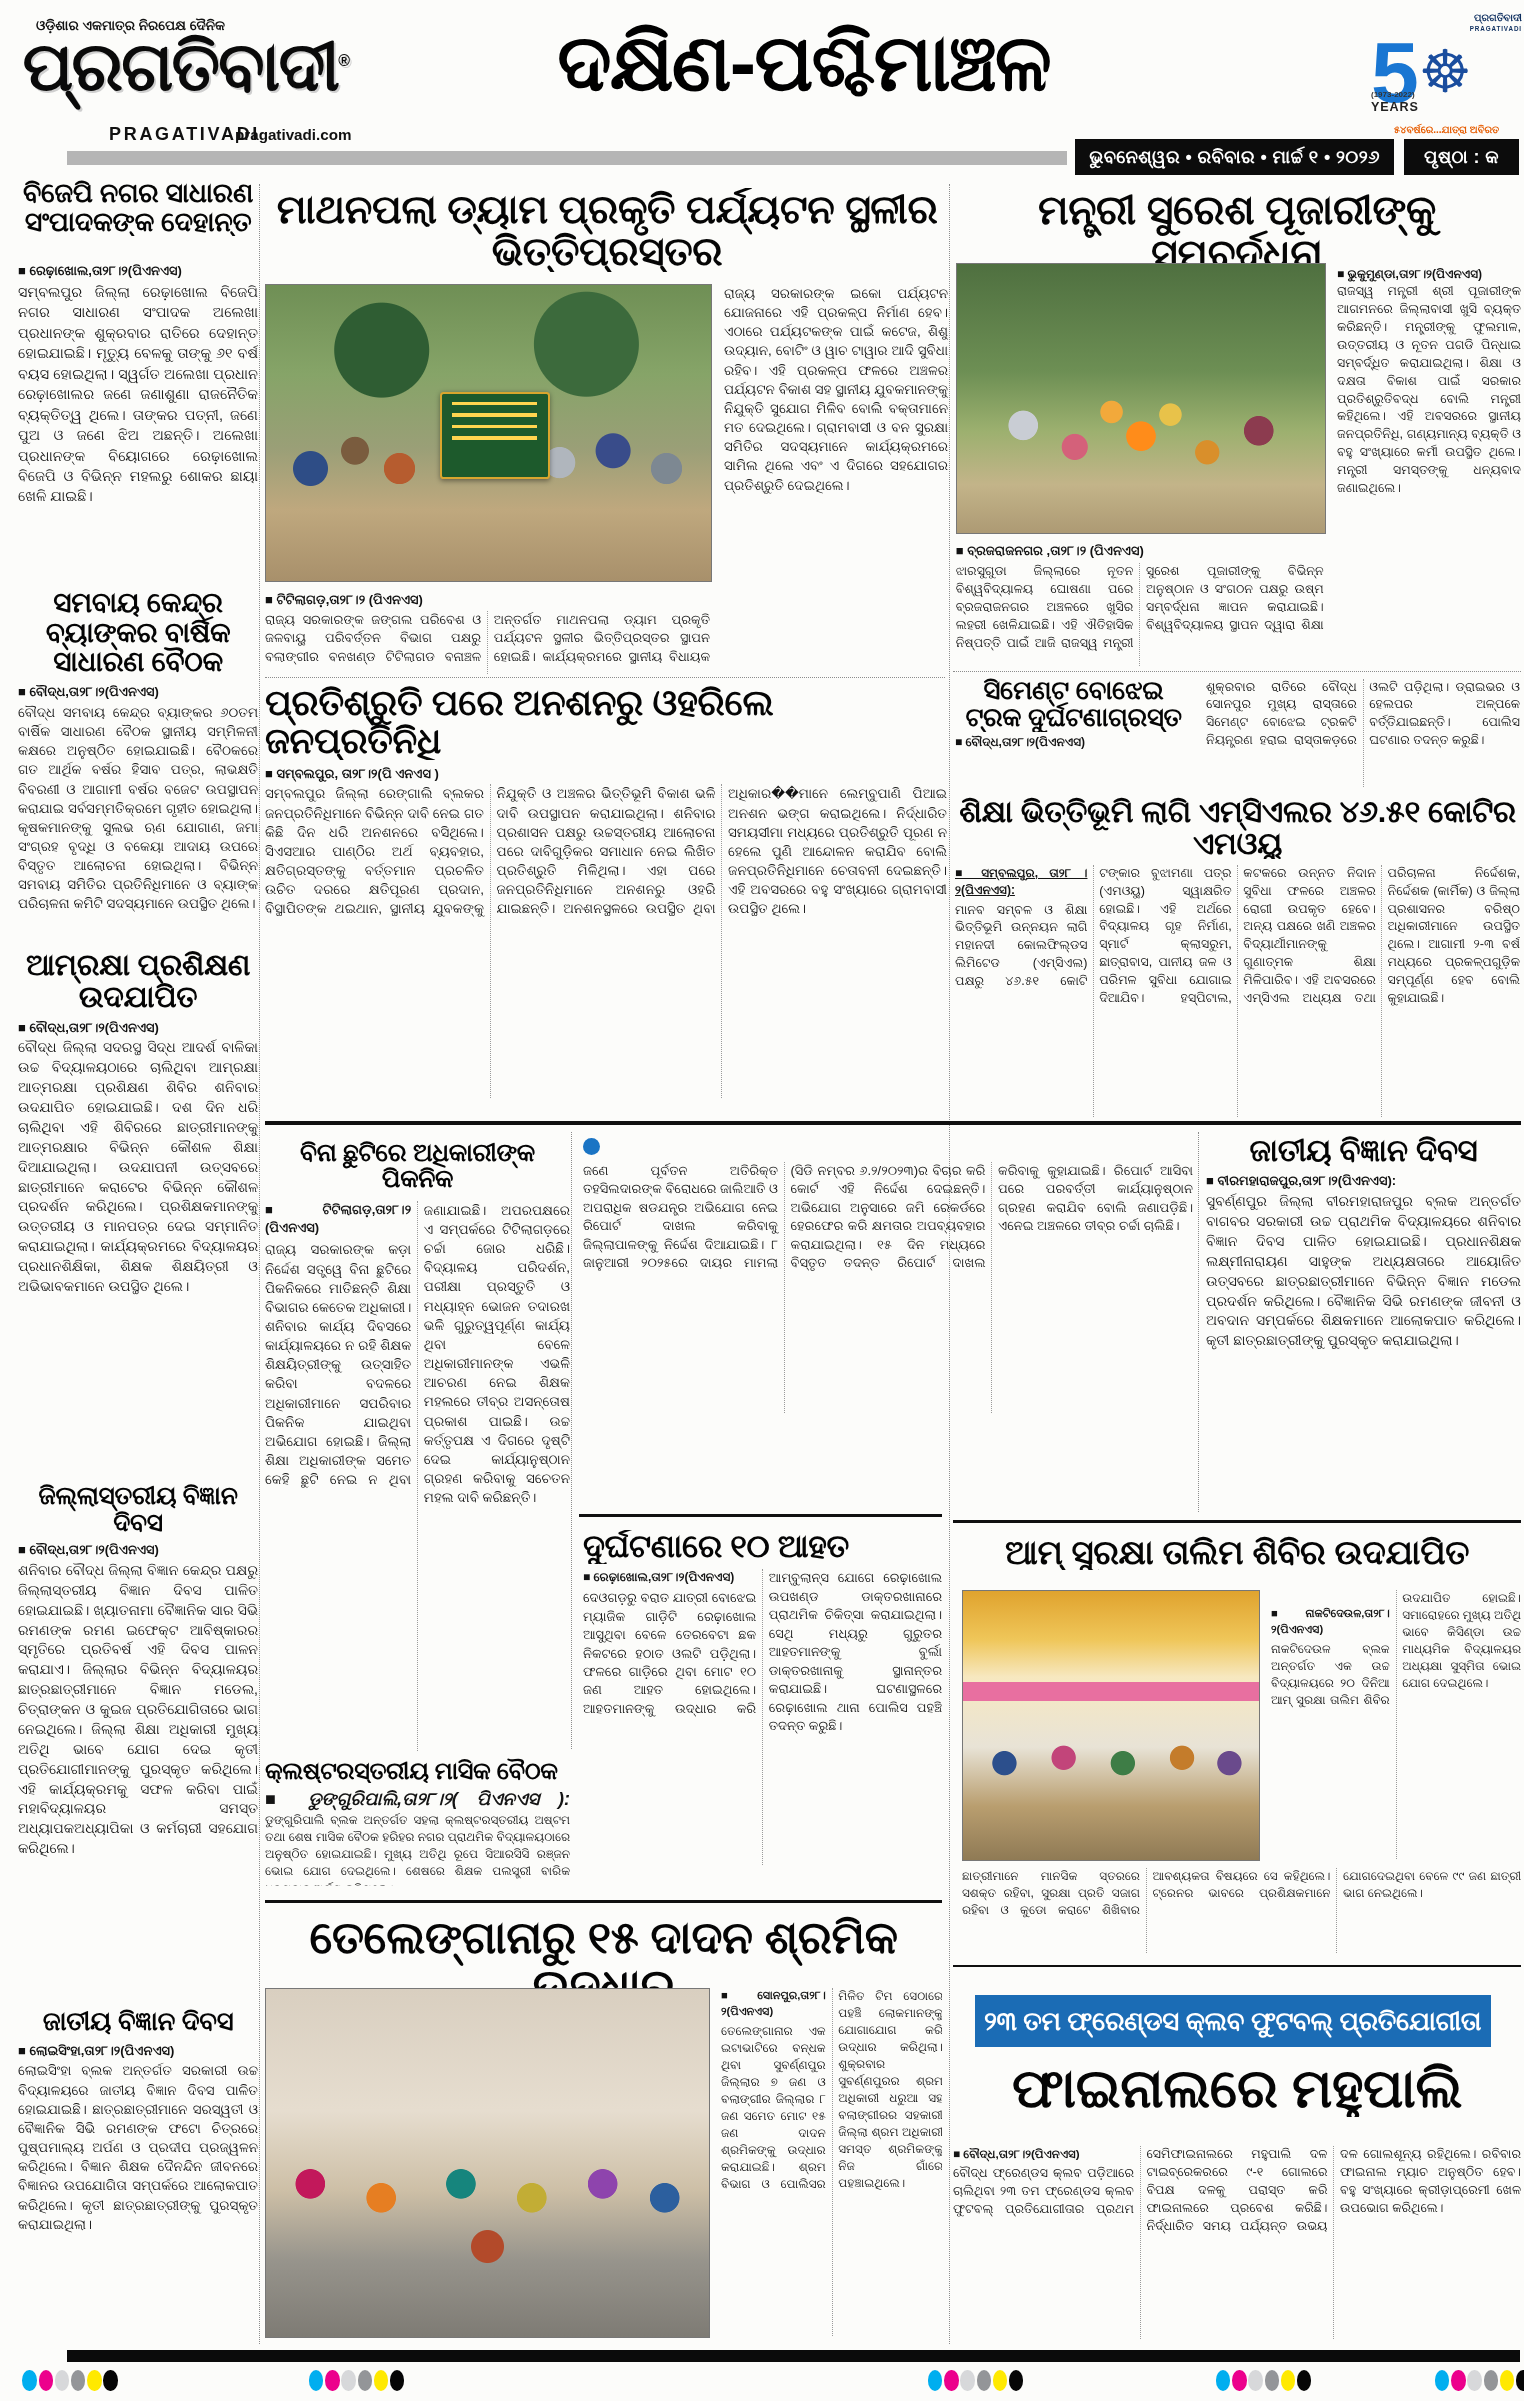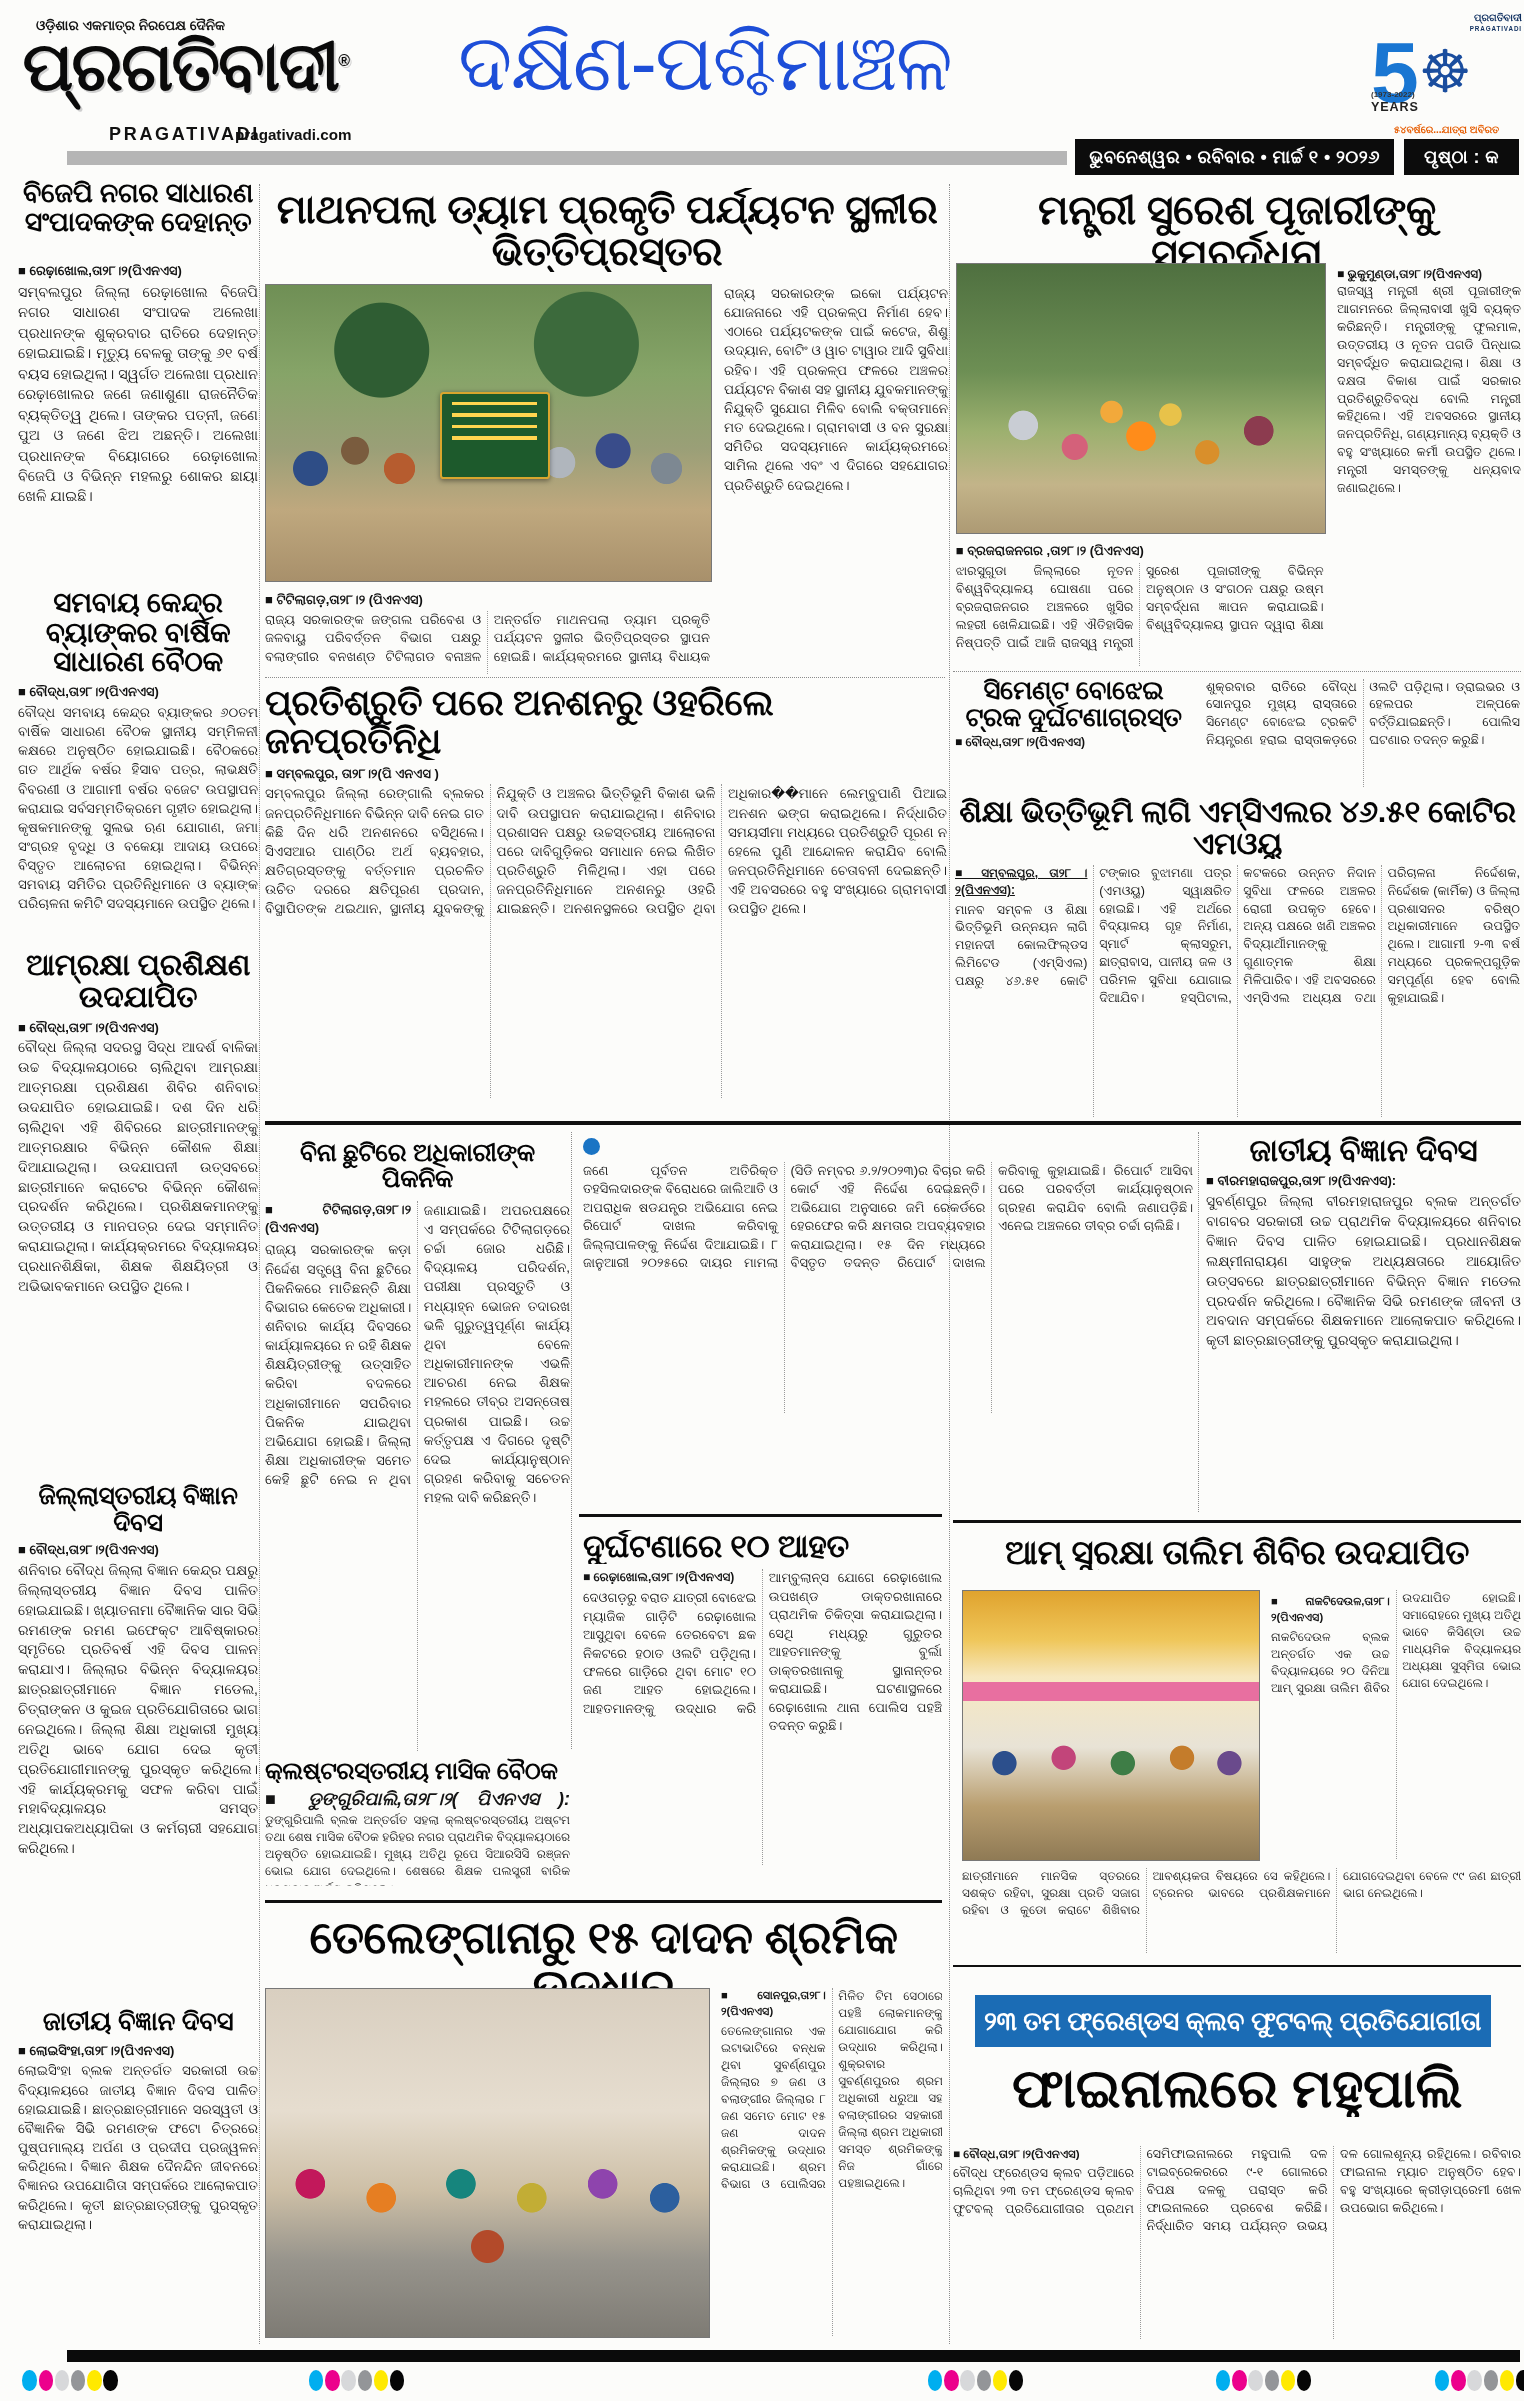--- a/index.html
+++ b/index.html
@@ -64,21 +64,21 @@
   .bluebar{background:#1b6cb5;color:#fff;font-weight:900;font-size:26px;
     display:flex;align-items:center;justify-content:center;letter-spacing:-0.4px;}
   .blackbox{background:#0c0c0c;color:#fff;display:flex;align-items:center;justify-content:center;
     font-size:18px;font-weight:bold;letter-spacing:0.4px;}
   .dotgrp{position:absolute;display:flex;gap:1.8px;top:2370px;}
   .dotgrp b{width:14.4px;height:20.6px;border-radius:50%;}
   .d-c{background:#00aeef;} .d-m{background:#ec008c;} .d-lg{background:#d7d8da;border-radius:10px 0 0 10px;}
   .d-g{background:#939598;border-radius:0 10px 10px 0;} .d-y{background:#ffe900;} .d-k{background:#060606;}
   .m-logo{font-weight:900;font-size:68px;letter-spacing:-1.8px;color:#0a0a0a;line-height:1;
     text-shadow:1.8px 1.8px 0 #cfcfcf;}
-  .edition{font-weight:400;color:#1d4ed8;letter-spacing:-1.8px;line-height:1;}
+  .edition{font-weight:700;color:#000000;letter-spacing:-1.8px;line-height:1;text-align:right;}
   .fifty-num{color:#1976d2;font-weight:900;font-size:86px;line-height:.9;}
   .chakra{color:#1a4d9e;font-size:59px;line-height:1;}
 </style>
 </head>
 <body>
 
 <div id="page">
 
   <header>
     <div class="abs" style="left:36px;top:18px;font-size:13.5px;font-weight:bold;">ଓଡ଼ିଶାର ଏକମାତ୍ର ନିରପେକ୍ଷ ଦୈନିକ</div>
@@ -231,21 +231,21 @@
     <div class="body" style="height:99px;font-size:12px;">
       <span class="dateline" style="font-size:18px;font-style:italic;">■ ଡୁଙ୍ଗୁରିପାଲି,ତା୨୮।୨( ପିଏନଏସ ):</span>
       <span>ଡୁଙ୍ଗୁରିପାଲି ବ୍ଲକ ଅନ୍ତର୍ଗତ ସହଲା କ୍ଲଷ୍ଟରସ୍ତରୀୟ ଅଷ୍ଟମ ତଥା ଶେଷ ମାସିକ ବୈଠକ ହରିହର ନଗର ପ୍ରାଥମିକ ବିଦ୍ୟାଳୟଠାରେ ଅନୁଷ୍ଠିତ ହୋଇଯାଇଛି। ମୁଖ୍ୟ ଅତିଥି ରୂପେ ସିଆରସିସି ରଞ୍ଜନ ଭୋଇ ଯୋଗ ଦେଇଥିଲେ। ଶେଷରେ ଶିକ୍ଷକ ପଲସ୍ତ୍ରୀ ବାରିକ ଧନ୍ୟବାଦ ଅର୍ପଣ କରିଥିଲେ।</span>
     </div>
   </section>
 
   <section class="art" style="left:953px;top:1525px;width:568px;height:435px;">
     <h2 class="hl ctr" style="font-size:34px;margin:9px 0 7.2px;">ଆମ୍ ସୁରକ୍ଷା ତାଲିମ ଶିବିର ଉଦଯାପିତ</h2>
     <div class="photo ph-aam" style="left:9px;top:65px;width:296px;height:269px;"></div>
     <div class="abs body cols2" style="left:318px;top:65px;width:250px;height:269px;font-size:12px;">
-      <div class="dateline" style="margin-top:4px;font-size:11.2px;">■ ନାକଟିଦେଉଳ,ତା୨୮।୨(ପିଏନଏସ)</div>
+      <div class="dateline" style="margin-top:16px;font-size:11.2px;">■ ନାକଟିଦେଉଳ,ତା୨୮।୨(ପିଏନଏସ)</div>
       <span>ନାକଟିଦେଉଳ ବ୍ଲକ ଅନ୍ତର୍ଗତ ଏକ ଉଚ୍ଚ ବିଦ୍ୟାଳୟରେ ୨୦ ଦିନିଆ ଆମ୍ ସୁରକ୍ଷା ତାଲିମ ଶିବିର ଉଦଯାପିତ ହୋଇଛି। ସମାରୋହରେ ମୁଖ୍ୟ ଅତିଥି ଭାବେ କିସିଣ୍ଡା ଉଚ୍ଚ ମାଧ୍ୟମିକ ବିଦ୍ୟାଳୟର ଅଧ୍ୟକ୍ଷା ସୁସ୍ମିତା ଭୋଇ ଯୋଗ ଦେଇଥିଲେ।</span>
     </div>
     <div class="abs body cols3" style="left:9px;top:343px;width:559px;height:85px;font-size:12px;">ଛାତ୍ରୀମାନେ ମାନସିକ ସ୍ତରରେ ସଶକ୍ତ ରହିବା, ସୁରକ୍ଷା ପ୍ରତି ସଜାଗ ରହିବା ଓ କୁଡୋ କରାଟେ ଶିଖିବାର ଆବଶ୍ୟକତା ବିଷୟରେ ସେ କହିଥିଲେ। ଟ୍ରେନର ଭାବରେ ପ୍ରଶିକ୍ଷକମାନେ ଯୋଗଦେଇଥିବା ବେଳେ ୯୯ ଜଣ ଛାତ୍ରୀ ଭାଗ ନେଇଥିଲେ।</div>
   </section>
 
   <section class="art" style="left:265px;top:1905px;width:677px;height:441px;">
     <h2 class="hl ctr" style="font-size:45px;margin:9px 0 7.2px;">ତେଲେଙ୍ଗାନାରୁ ୧୫ ଦାଦନ ଶ୍ରମିକ ଉଦ୍ଧାର</h2>
     <div class="photo ph-telangana" style="left:0;top:83px;width:443px;height:348px;"></div>
     <div class="abs body cols2" style="left:456px;top:83px;width:222px;height:348px;font-size:12px;">
       <div class="dateline" style="margin-top:0;font-size:11.2px;">■ ସୋନପୁର,ତା୨୮।୨(ପିଏନଏସ)</div>

